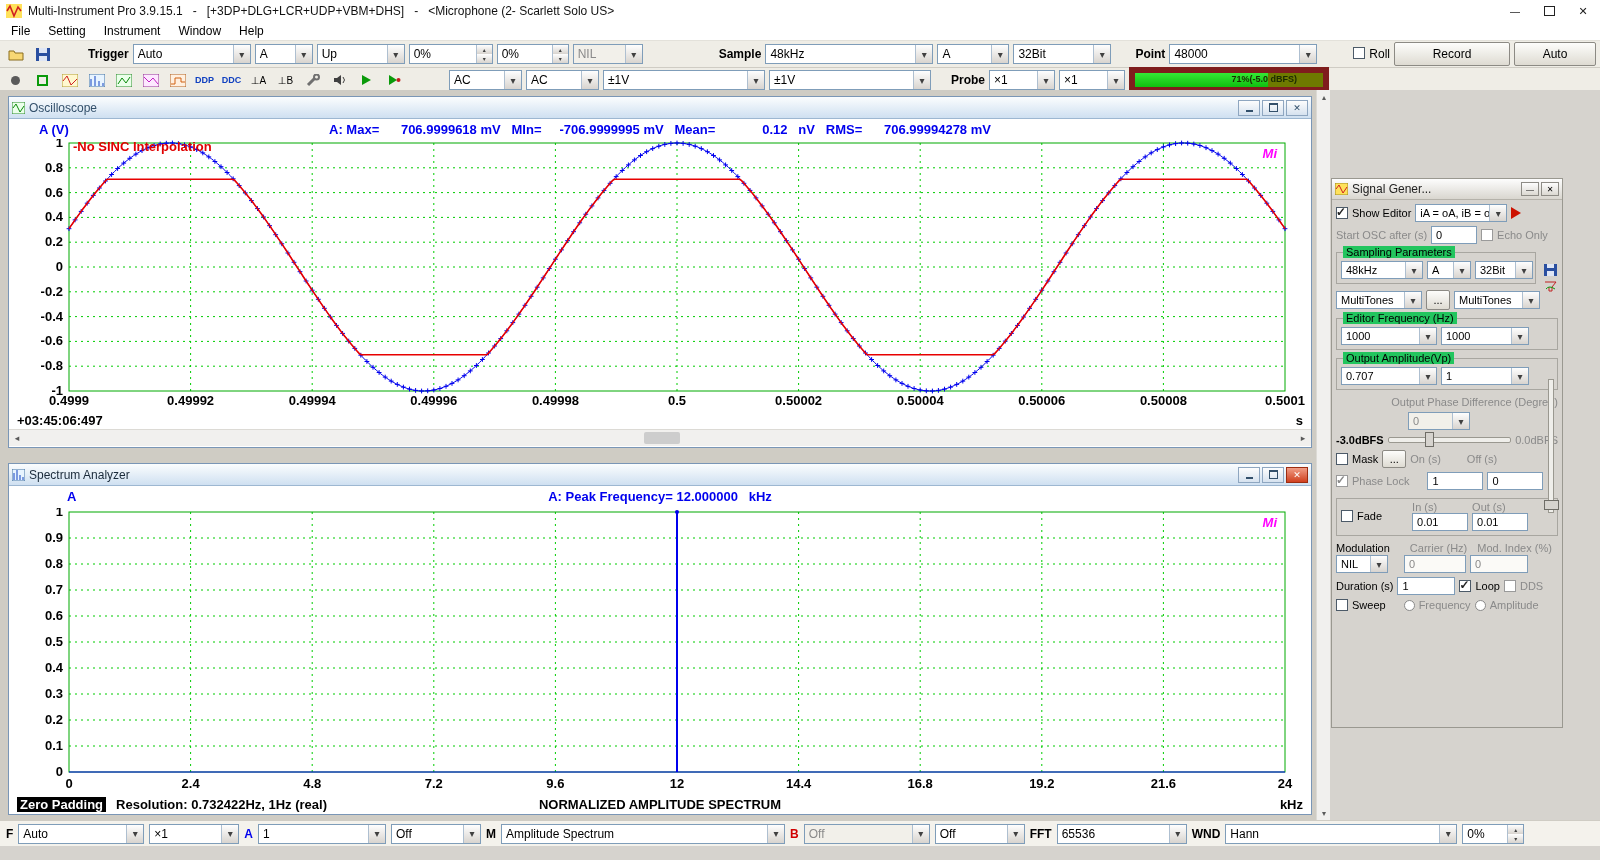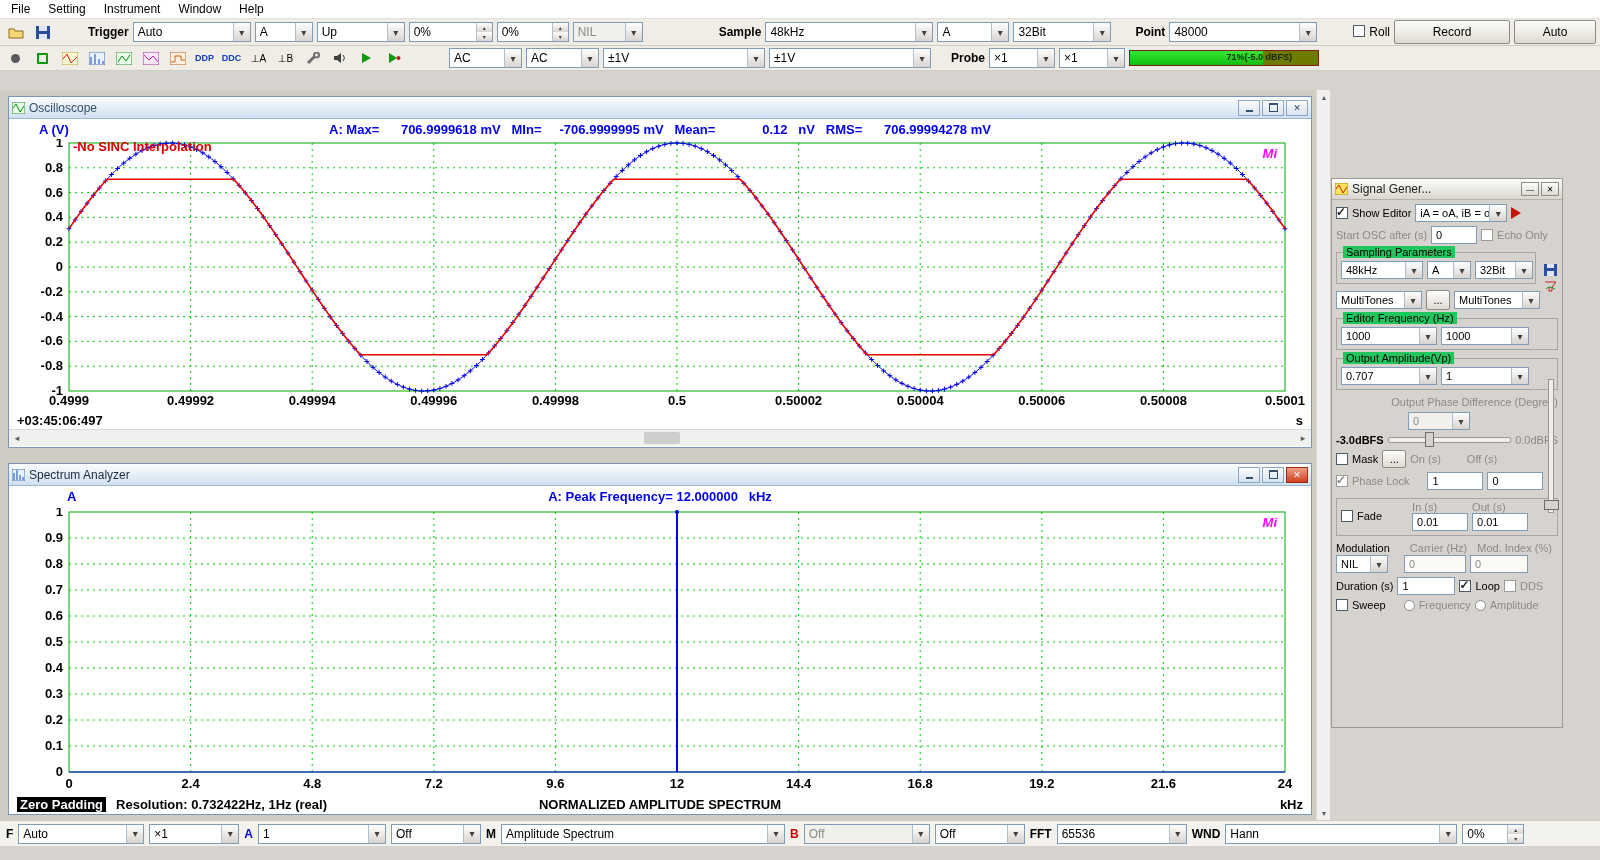--- a/index.html
+++ b/index.html
@@ -36,21 +36,21 @@
   .spin-up,.spin-dn{flex:1;background:linear-gradient(#fefefe,#d8d4cf);display:flex;align-items:center;justify-content:center;font-size:6px;color:#404040;}
   .spin-up::before{content:"▴";}
   .spin-dn::before{content:"▾";}
   .btn3d{height:22px;background:linear-gradient(#fdfdfb,#dedbd2);border:1px solid #8c8a84;border-radius:2px;display:inline-flex;align-items:center;justify-content:center;padding:0 10px;flex:none;}
   .cb{width:12px;height:12px;border:1px solid #4c5a68;background:#fff;position:relative;flex:none;box-sizing:border-box;}
   .cb.checked::after{content:"✓";position:absolute;left:-1px;top:-3px;font-size:12px;font-weight:bold;color:#222;}
   .cb.dis{border-color:#9a9a9a;}
   .cb.dis.checked::after{color:#8a8a8a;}
   .rad{width:11px;height:11px;border:1px solid #8a8a8a;border-radius:50%;background:#fff;flex:none;box-sizing:border-box;}
   .ticon{width:21px;height:19px;border:1px solid transparent;display:flex;align-items:center;justify-content:center;flex:none;font-size:9px;}
-  .meter{width:188px;height:14px;border:1px solid #7f1d1d;background:#6e7a00;position:relative;flex:none;}
+  .meter{width:188px;height:14px;border:6px solid #7f1d1d;background:#6e7a00;position:relative;flex:none;}
   .meter-fill{position:absolute;left:0;top:0;bottom:0;background:linear-gradient(#35e835,#0fbf0f);}
   .meter-text{position:absolute;right:26px;top:1px;font-size:9px;font-weight:bold;color:#1a2a00;white-space:nowrap;}
 
   
   .mdi{position:absolute;left:0;top:90px;width:1316px;height:730px;background:#cfccc4;overflow:hidden;}
   .mdi-window{position:absolute;background:#fff;border:1px solid #7a96b6;box-sizing:border-box;}
   .mdi-title{height:21px;background:linear-gradient(#fbfdfe,#cfe0f1);border-bottom:1px solid #9db7d1;display:flex;align-items:center;padding:0 3px;gap:4px;}
   .mdi-title-text{font-size:12px;color:#33506b;}
   .mdi-btns{margin-left:auto;display:flex;}
   .mdi-btn{width:22px;height:16px;border:1px solid #8ea6c0;background:linear-gradient(#fdfdfd,#d6e2ef);margin-left:2px;display:flex;align-items:center;justify-content:center;font-size:9px;color:#33506b;box-sizing:border-box;}
@@ -108,20 +108,32 @@
   .blue{color:#0000ee;}
   .red{color:#d00000;}
 
   .mini-svg{display:block;}
 </style>
 </head>
 <body>
 
 <div class="app">
 
+  <div class="titlebar">
+    <svg class="app-icon" viewBox="0 0 16 14">
+      <rect x="0" y="0" width="16" height="14" fill="#ffe15a"></rect>
+      <polyline points="1,7 4,2 8,12 12,3 15,7" fill="none" stroke="#d02020" stroke-width="1.6"></polyline>
+    </svg>
+    <span class="title-text">Multi-Instrument Pro 3.9.15.1   -   [+3DP+DLG+LCR+UDP+VBM+DHS]   -   &lt;Microphone (2- Scarlett Solo US&gt;</span>
+    <div class="win-controls">
+      <span class="wc wc-min"></span>
+      <span class="wc wc-max"></span>
+      <span class="wc wc-close"></span>
+    </div>
+  </div>
 
   <div class="menubar">
     <span class="menu-item">File</span>
     <span class="menu-item">Setting</span>
     <span class="menu-item">Instrument</span>
     <span class="menu-item">Window</span>
     <span class="menu-item">Help</span>
   </div>
 
   <div class="toolbar toolbar1">

